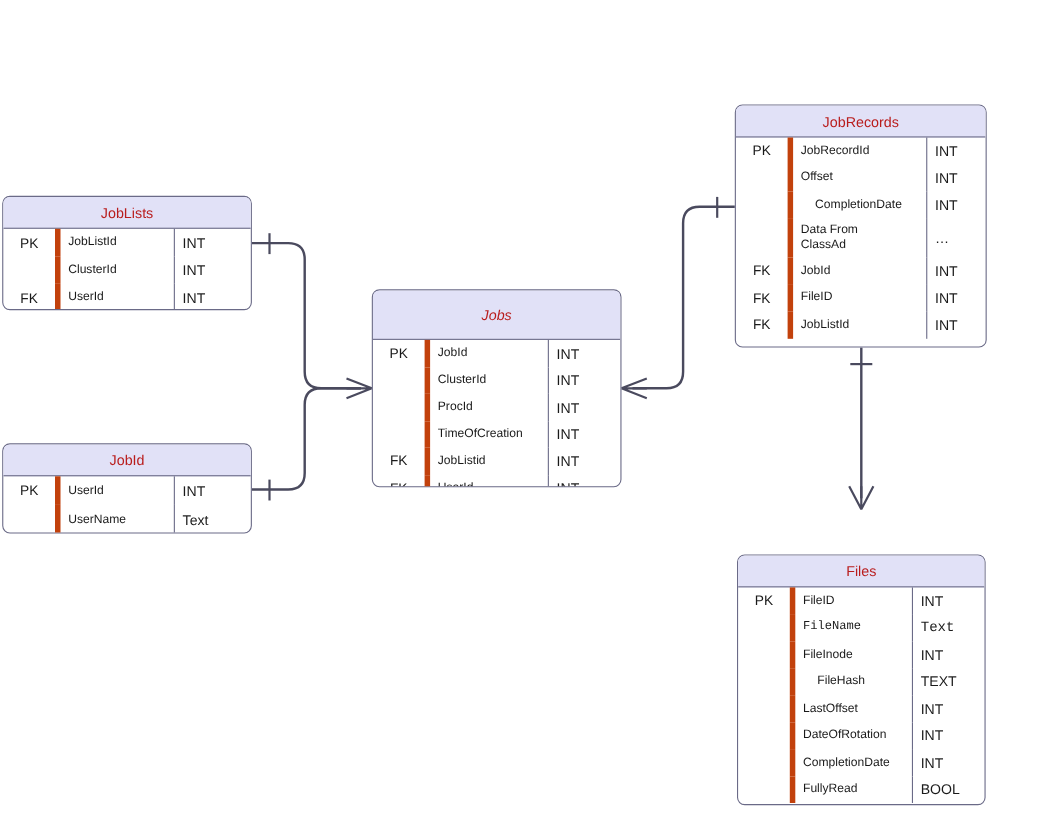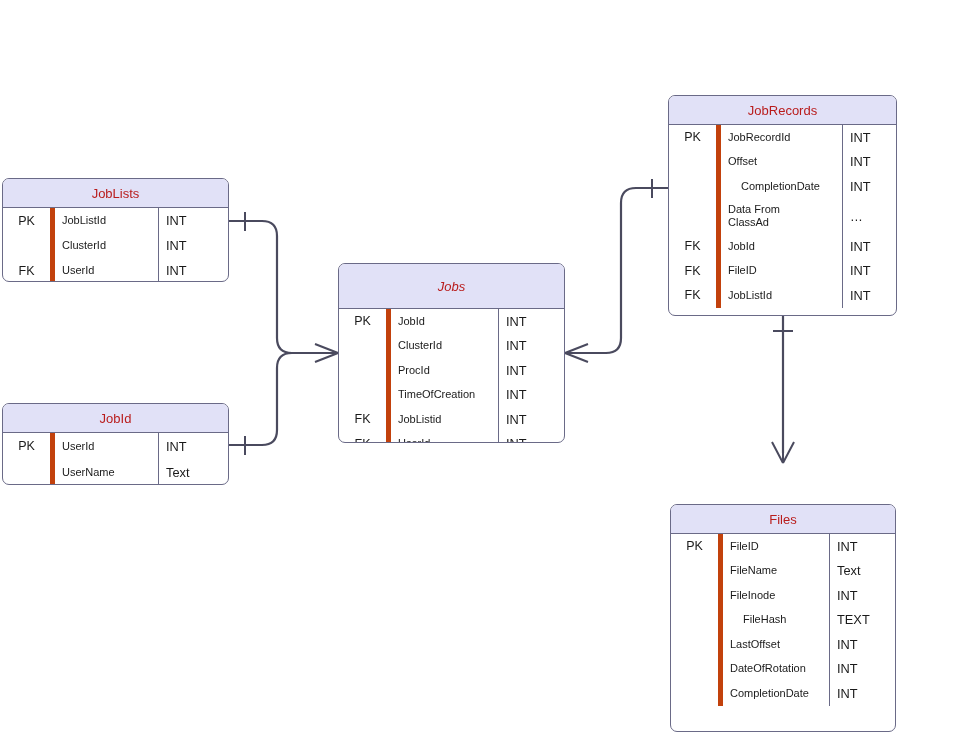--- a/index.html
+++ b/index.html
@@ -208,21 +208,21 @@
         </div>
       </div>
       <div class="entity" style="left: 670px; top: 463px; width: 226px; height: 228px; margin-top: 41px;">
         <div class="entity-title" style="height: 29px;">Files</div>
         <div class="rows">
           <div class="row" style="height: 24.5px;">
             <div class="c-key" style="width: 47px;">PK</div>
             <div class="c-name" style="width: 111px;">FileID</div>
             <div class="c-type" style="width: 66px;">INT</div>
           </div>
-          <div class="row" style="height: 24.5px;">
+          <div class="row" style="height: 24.5px; font-family: Liberation Mono, monospace;">
             <div class="c-key" style="width: 47px;"></div>
             <div class="c-name" style="width: 111px;">FileName</div>
             <div class="c-type" style="width: 66px;">Text</div>
           </div>
           <div class="row" style="height: 24.5px;">
             <div class="c-key" style="width: 47px;"></div>
             <div class="c-name" style="width: 111px;">FileInode</div>
             <div class="c-type" style="width: 66px;">INT</div>
           </div>
           <div class="row" style="height: 24.5px;">
@@ -238,17 +238,22 @@
           <div class="row" style="height: 24.5px;">
             <div class="c-key" style="width: 47px;"></div>
             <div class="c-name" style="width: 111px;">DateOfRotation</div>
             <div class="c-type" style="width: 66px;">INT</div>
           </div>
           <div class="row" style="height: 24.5px;">
             <div class="c-key" style="width: 47px;"></div>
             <div class="c-name" style="width: 111px;">CompletionDate</div>
             <div class="c-type" style="width: 66px;">INT</div>
           </div>
+          <div class="row" style="height: 24.5px;">
+            <div class="c-key" style="width: 47px;"></div>
+            <div class="c-name" style="width: 111px;">FullyRead</div>
+            <div class="c-type" style="width: 66px;">BOOL</div>
+          </div>
         </div>
       </div>
     </div>
 
 </div>
 
 </body></html>

